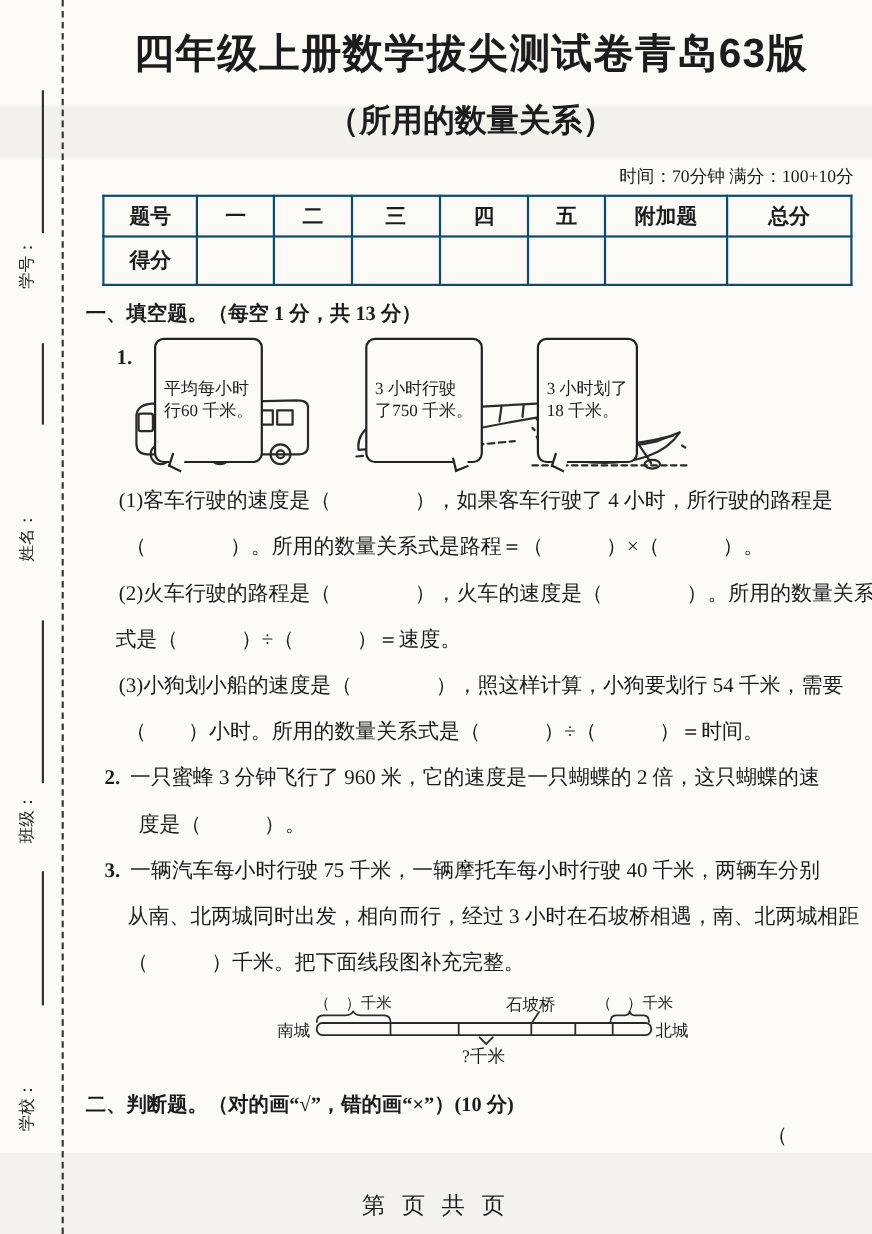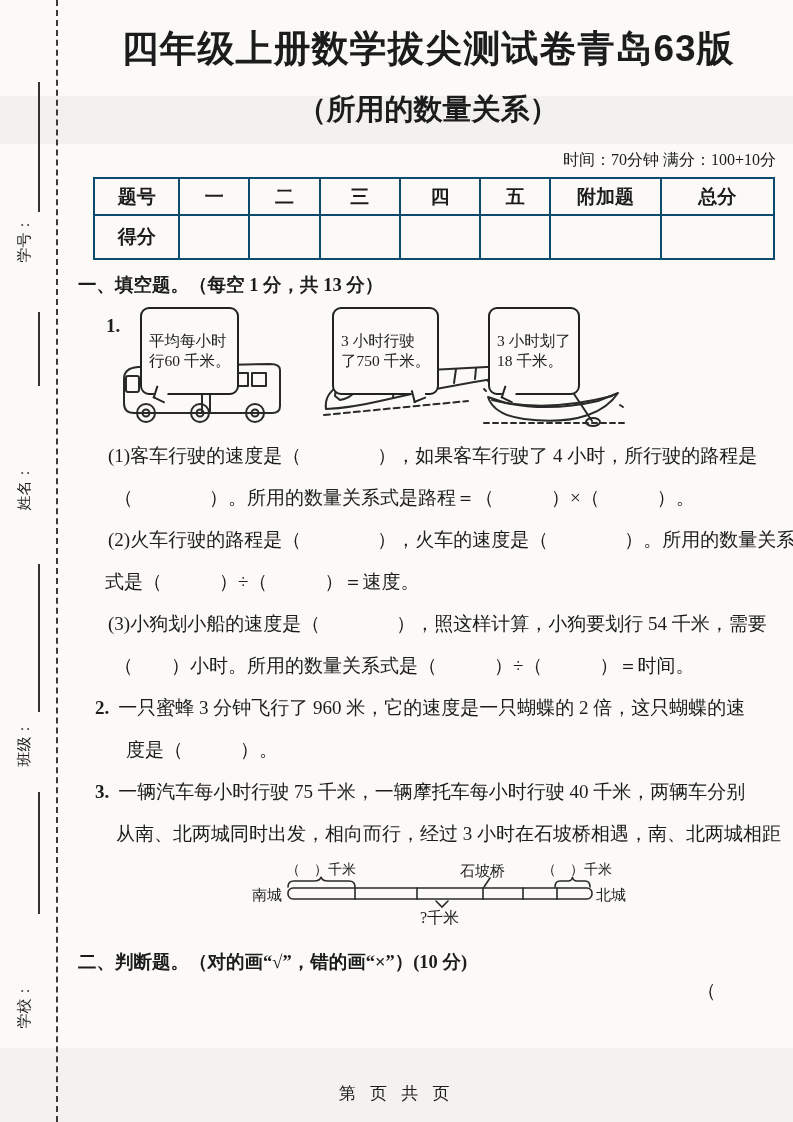--- a/index.html
+++ b/index.html
@@ -54,21 +54,21 @@
 
   .sec-heading{margin-top:12px;font-size:18.5px;font-weight:700;}
 
   
   .figures-row{position:relative;height:124px;margin-top:10px;}
   .q1num{position:absolute;left:28px;top:8px;font-weight:700;font-size:19px;}
   .figure{position:absolute;top:0;}
   .fig1{left:36px;width:200px;} .fig2{left:242px;width:160px;} .fig3{left:402px;width:155px;}
   .bubble{
     position:absolute;top:0;border:2px solid #222;border-radius:9px;
-    padding:2px 7px;font-size:15.5px;line-height:20px;white-space:pre-line;
+    padding:15px 7px;font-size:15.5px;line-height:20px;white-space:pre-line;
     background:#fbfaf7;z-index:2;
   }
   .bubble .tail{
     position:absolute;width:11px;height:11px;background:#fbfaf7;
     border-left:2px solid #222;border-bottom:2px solid #222;bottom:-8px;
   }
   .tail-left{left:12px;transform:rotate(18deg) skewY(8deg);}
   .tail-right{right:12px;transform:rotate(-14deg) skewY(-8deg);}
   .b1{left:26px;} .b2{left:12px;} .b3{left:8px;}
   .veh{position:absolute;left:0;}
@@ -89,21 +89,21 @@
 
   .diagram{position:relative;margin-left:172px;margin-top:2px;width:392px;height:78px;}
   .diagram text{font-family:"Liberation Serif",serif;fill:#1c1c1c;}
   .diagram .stroke{fill:none;stroke:#2a2a2a;stroke-width:1.6;stroke-linecap:round;}
 
   .sec2-heading{margin-top:14px;font-size:18.5px;font-weight:700;}
   .judge-line{margin-top:6px;margin-left:30px;font-size:19px;line-height:42px;white-space:nowrap;}
   .answer-paren{text-align:right;padding-right:62px;font-size:19px;line-height:34px;}
 
   .footer{position:absolute;left:0;right:0;top:1082px;text-align:center;
-    font-size:17px;letter-spacing:5px;z-index:1;}
+    font-size:21px;letter-spacing:5px;z-index:1;}
 </style>
 </head>
 <body>
 
 <div class="page">
 
   <div class="band band-subtitle"></div>
   <div class="band band-bottom"></div>
 
   <div class="binding-dash"></div>
@@ -238,20 +238,21 @@
       <div class="ind-a">(2)火车行驶的路程是（　　　　），火车的速度是（　　　　）。所用的数量关系</div>
       <div class="ind-b2">式是（　　　）÷（　　　）＝速度。</div>
       <div class="ind-a">(3)小狗划小船的速度是（　　　　），照这样计算，小狗要划行 54 千米，需要</div>
       <div class="ind-b">（　　）小时。所用的数量关系式是（　　　）÷（　　　）＝时间。</div>
 
       <div class="ind-q"><span class="q-num">2.</span><span>一只蜜蜂 3 分钟飞行了 960 米，它的速度是一只蝴蝶的 2 倍，这只蝴蝶的速</span></div>
       <div class="ind-q2b">度是（　　　）。</div>
 
       <div class="ind-q"><span class="q-num">3.</span><span>一辆汽车每小时行驶 75 千米，一辆摩托车每小时行驶 40 千米，两辆车分别</span></div>
       <div class="ind-q3b">从南、北两城同时出发，相向而行，经过 3 小时在石坡桥相遇，南、北两城相距</div>
+      <div class="ind-q3b">（　　　）千米。把下面线段图补充完整。</div>
     </div>
 
     <div class="diagram">
       <svg width="392" height="78" viewBox="0 0 392 78">
         <text x="36" y="17" font-size="14" id="dg-left-km">（　）千米</text>
         <text x="210" y="19" font-size="15" id="dg-bridge">石坡桥</text>
         <text x="292" y="17" font-size="14" id="dg-right-km">（　）千米</text>
         <path class="stroke" d="M38,30 Q38,24 44,24 L64,24 Q70,24 71,20 Q72,24 78,24 L99,24 Q105,24 105,30"></path>
         <path class="stroke" d="M305,30 Q305,24 310,24 L318,24 Q322,24 322.5,20 Q323,24 327,24 L335,24 Q340,24 340,30"></path>
         <line class="stroke" x1="240" y1="21" x2="234" y2="30"></line>

